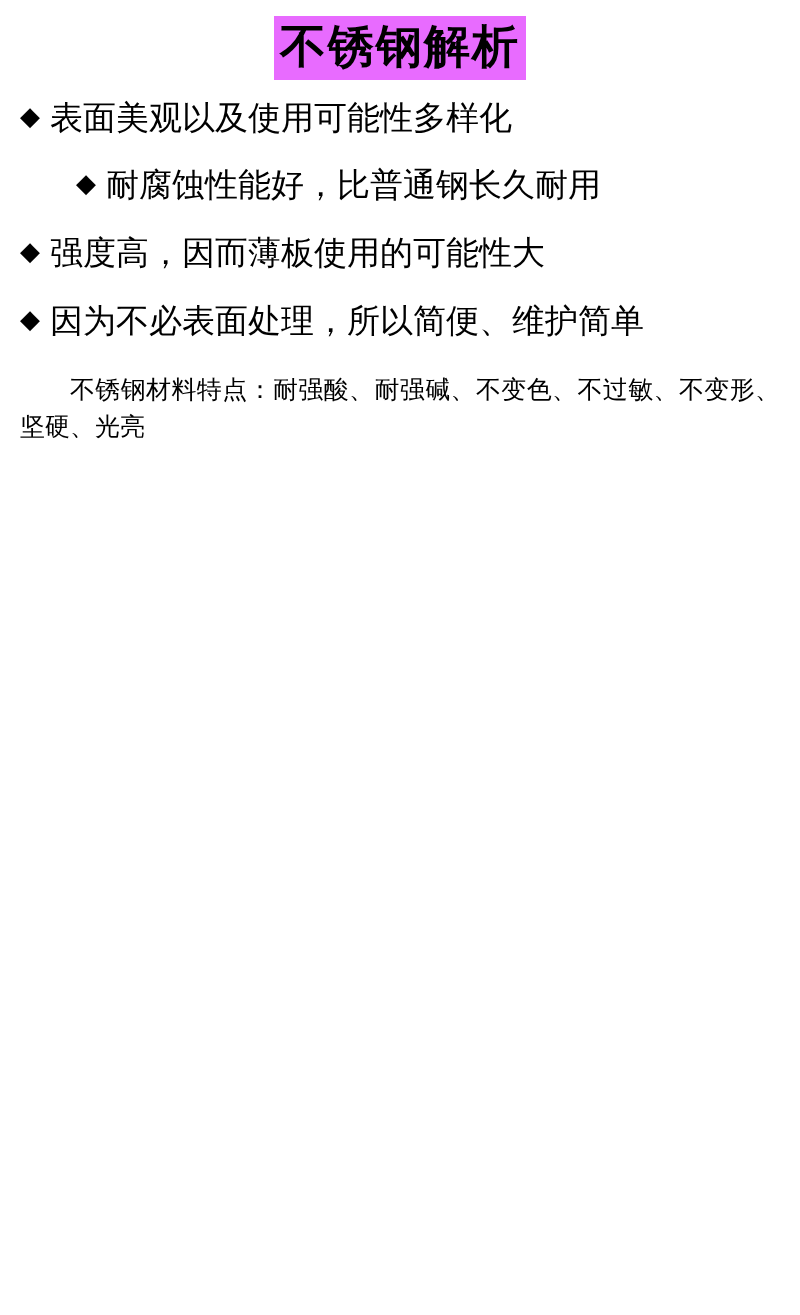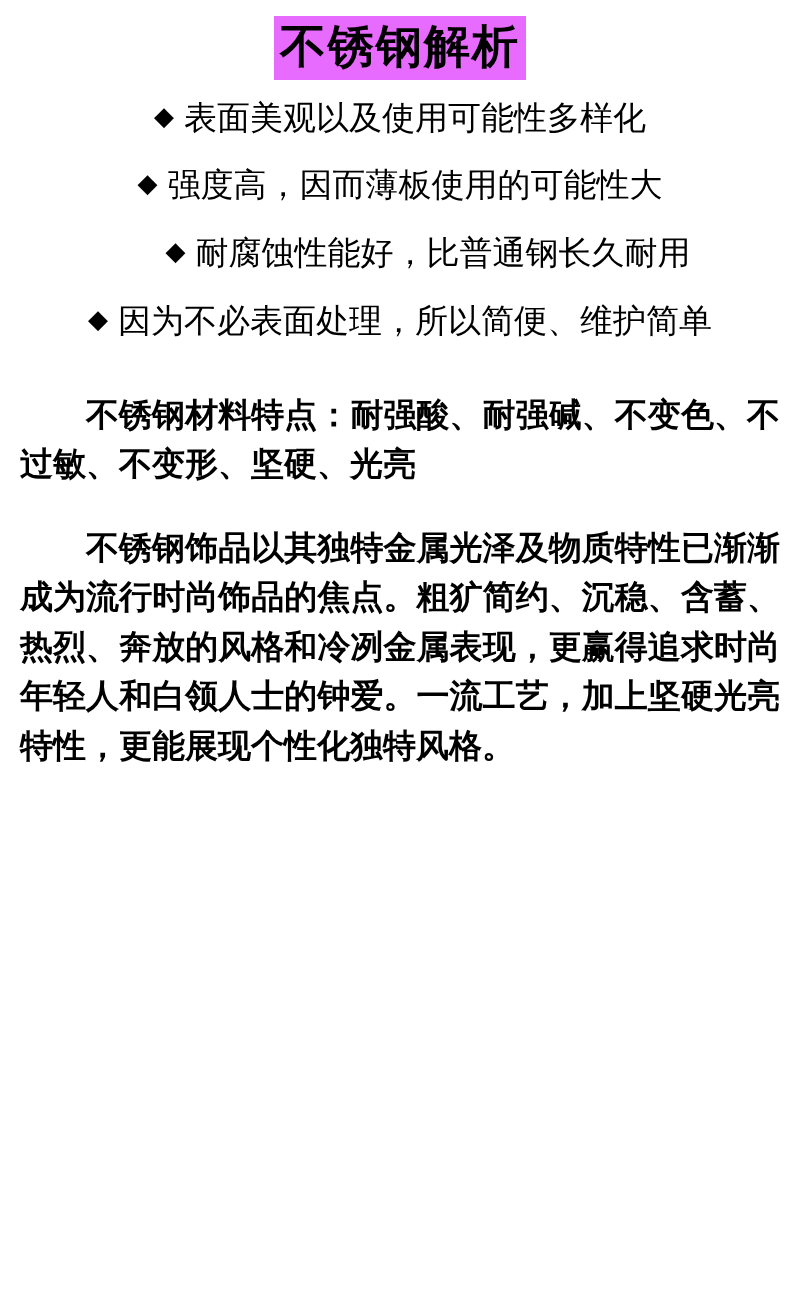--- a/index.html
+++ b/index.html
@@ -32,21 +32,20 @@
     letter-spacing: 2px;
     line-height: 1.25;
     padding: 2px 6px 4px 6px;
     background: #e86bff;
     color: #000000;
   }
   .bullet-list {
     margin: 0;
     padding: 0;
     list-style: none;
-    text-align: center;
   }
   .bullet-item {
     display: block;
     font-size: 33px;
     line-height: 1.45;
     margin: 0 0 20px 0;
     padding: 0;
     color: #000;
     font-weight: 500;
   }
@@ -54,29 +53,29 @@
     display: inline-block;
     font-size: 26px;
     line-height: 1;
     vertical-align: 4px;
     margin-right: 10px;
   }
   .indent-1 {
     padding-left: 56px;
   }
   .bullet-item.tight {
-    margin-bottom: 35px;
+    margin-bottom: 16px;
   }
   .para {
-    font-size: 33px;
+    font-size: 25px;
     line-height: 1.5;
     margin: 0 0 16px 0;
     text-indent: 2em;
     text-align: justify;
-    font-weight: 700;
+    font-weight: 400;
   }
   .para.last {
     margin-bottom: 0;
   }
   .spacer-sm { height: 10px; }
   .spacer-md { height: 18px; }
 </style>
 </head>
 <body>
 
@@ -85,38 +84,37 @@
   <div class="title-row">
     <span class="title">不锈钢解析</span>
   </div>
 
   <div class="bullet-list">
 
     <div class="bullet-item">
       <span class="dia">◆</span><span>表面美观以及使用可能性多样化</span>
     </div>
 
+    <div class="bullet-item indent-1">
+      <span class="dia">◆</span><span>耐腐蚀性能好，比普通钢长久耐用</span>
+    </div>
+
     <div class="bullet-item">
       <span class="dia">◆</span><span>强度高，因而薄板使用的可能性大</span>
-    </div>
-
-    <div class="bullet-item indent-1">
-      <span class="dia">◆</span><span>耐腐蚀性能好，比普通钢长久耐用</span>
     </div>
 
 
     <div class="bullet-item tight">
       <span class="dia">◆</span><span>因为不必表面处理，所以简便、维护简单</span>
     </div>
 
 
 
   </div>
 
   <div class="spacer-sm"></div>
 
   <p class="para">不锈钢材料特点：耐强酸、耐强碱、不变色、不过敏、不变形、坚硬、光亮</p>
 
   <div class="spacer-md"></div>
 
-  <p class="para last">不锈钢饰品以其独特金属光泽及物质特性已渐渐成为流行时尚饰品的焦点。粗犷简约、沉稳、含蓄、热烈、奔放的风格和冷冽金属表现，更赢得追求时尚年轻人和白领人士的钟爱。一流工艺，加上坚硬光亮特性，更能展现个性化独特风格。</p>
 
 </div>
 
 </body></html>

